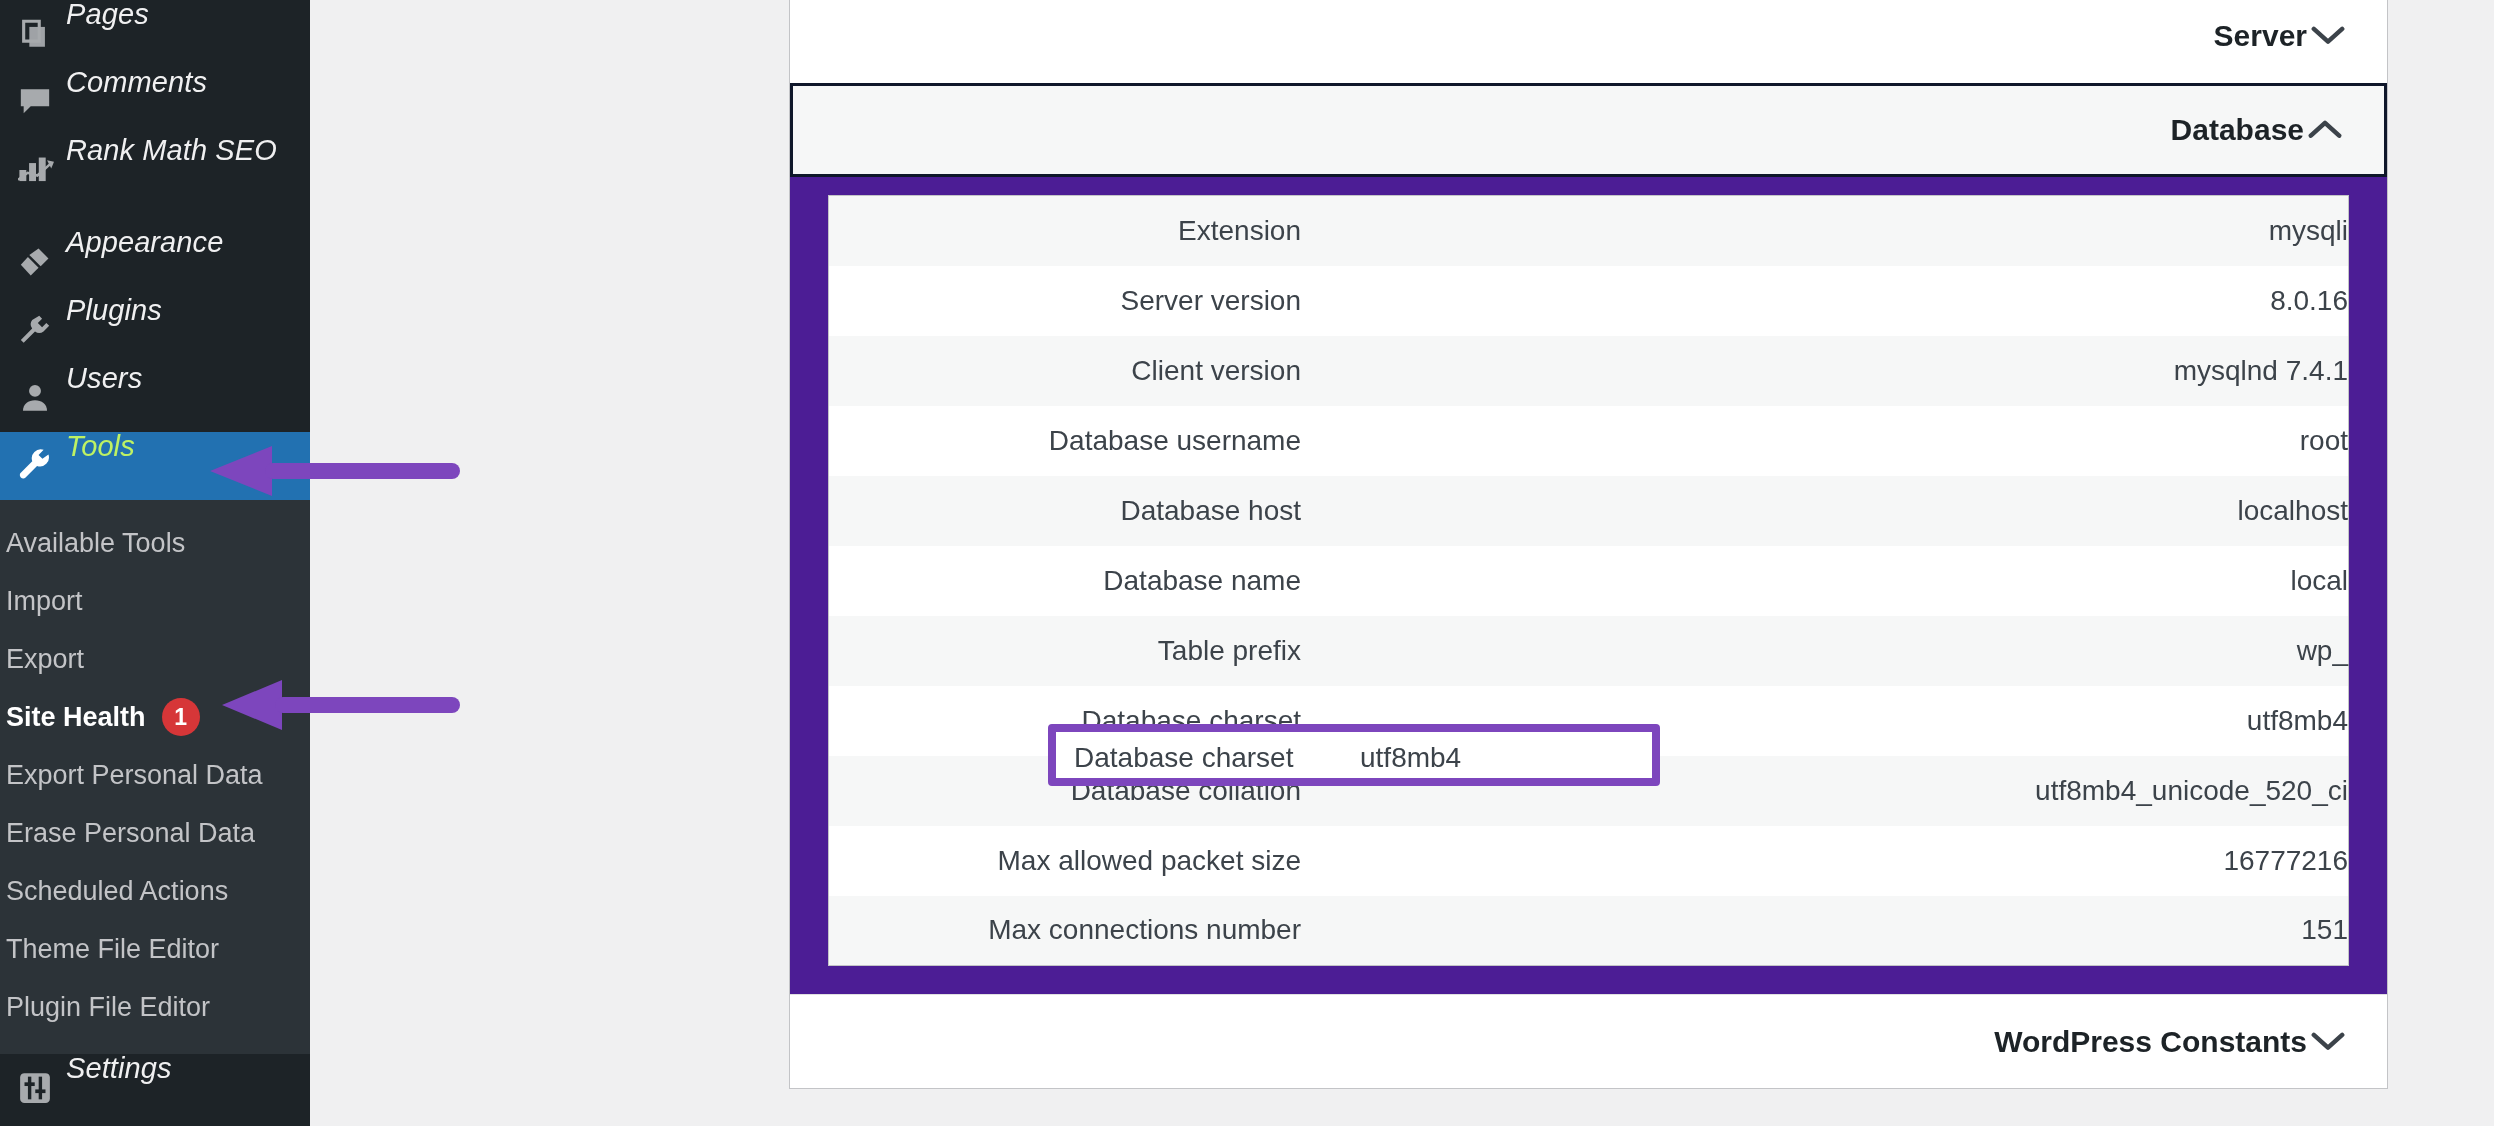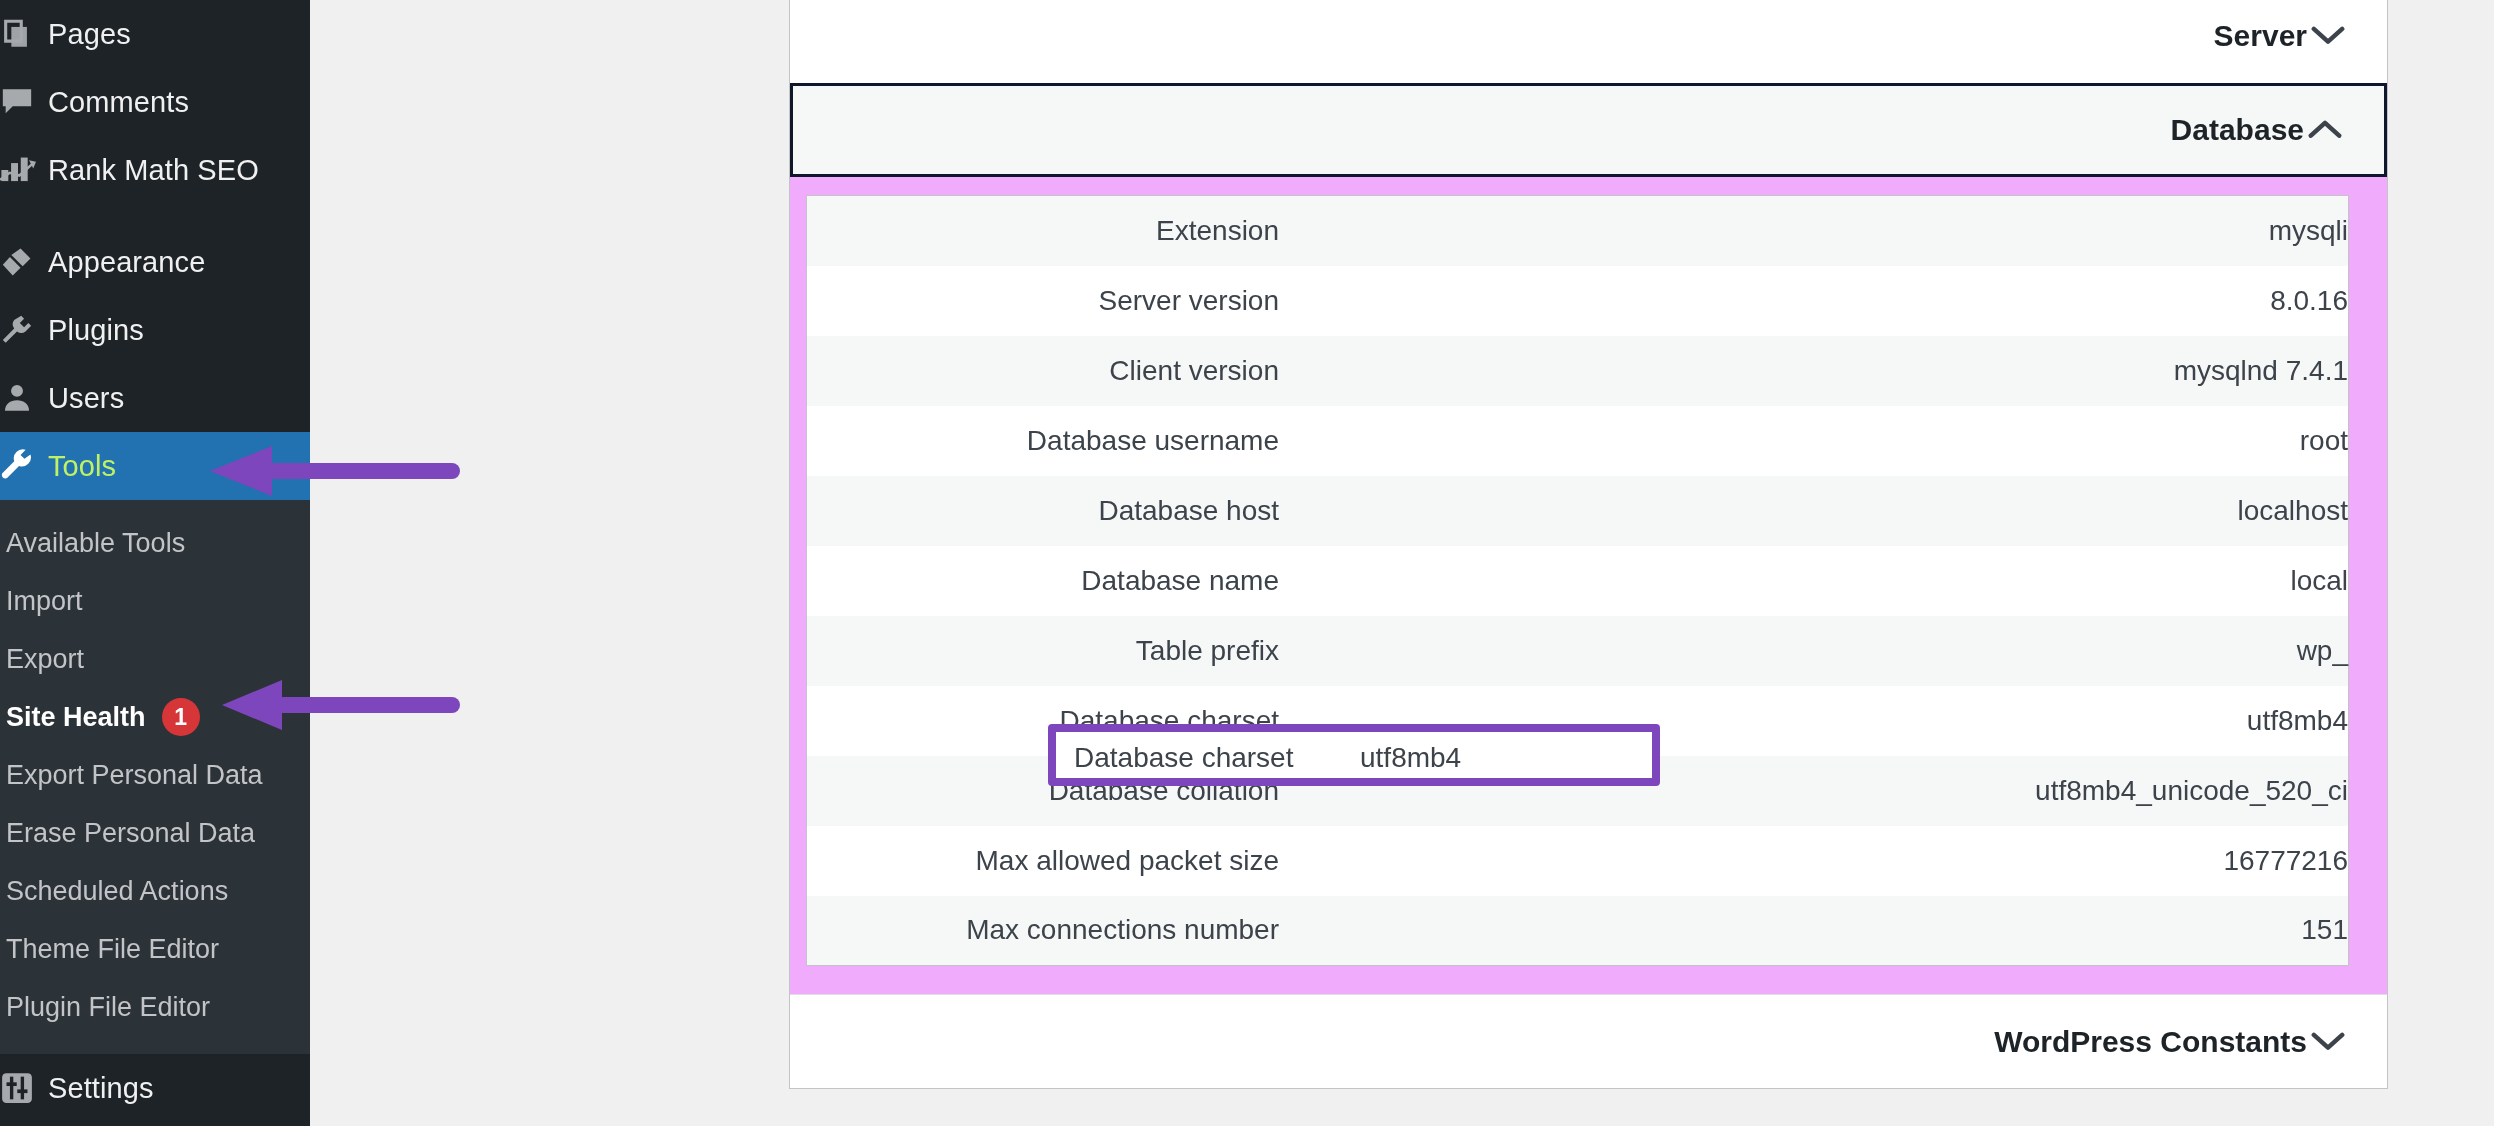--- a/index.html
+++ b/index.html
@@ -18,24 +18,25 @@
   #sidebar {
     position: absolute;
     left: 0; top: 0;
     width: 310px; height: 1126px;
     background: #1d2327;
     overflow: hidden;
   }
   .menu-item {
     position: relative;
     display: flex;
-    align-items: center;
     height: 68px;
+    padding-left: 18px;
     box-sizing: border-box;
     color: #f0f0f1;
+    font-style: italic;
   }
   .menu-item.selected { background: #2271b1; }
   .menu-item .mi-icon {
     width: 48px;
     flex: 0 0 48px;
     display: flex;
     align-items: center;
     justify-content: flex-start;
     color: #a7aaad;
   }
@@ -118,21 +119,21 @@
     border: 3px solid #0f172a;
     height: 94px;
   }
   .accordion-header .ah-title { flex: 1 1 auto; }
   .chev {
     width: 42px; height: 42px;
     display: flex; align-items: center; justify-content: center;
     color: #3c434a;
   }
 
-  .panel { padding: 18px 38px 28px 16px; background: #f0abfc; }
+  .panel { padding: 18px 38px 28px 38px; background: #4c1d95; }
   table.info {
     width: 100%;
     border-collapse: collapse;
     border: 1px solid #c3c4c7;
     table-layout: fixed;
   }
   table.info tr { height: 70px; }
   table.info tr:nth-child(odd) { background: #f6f7f7; }
   table.info tr:nth-child(even) { background: #ffffff; }
   table.info td {

